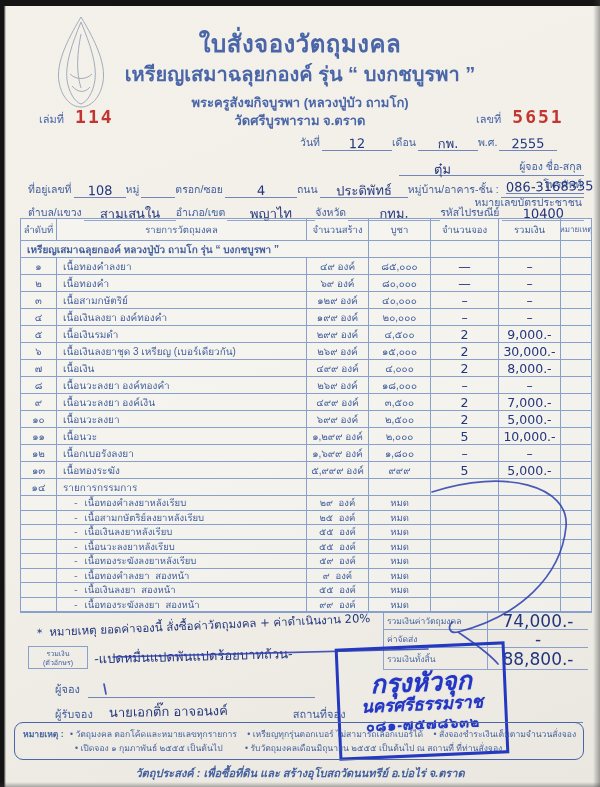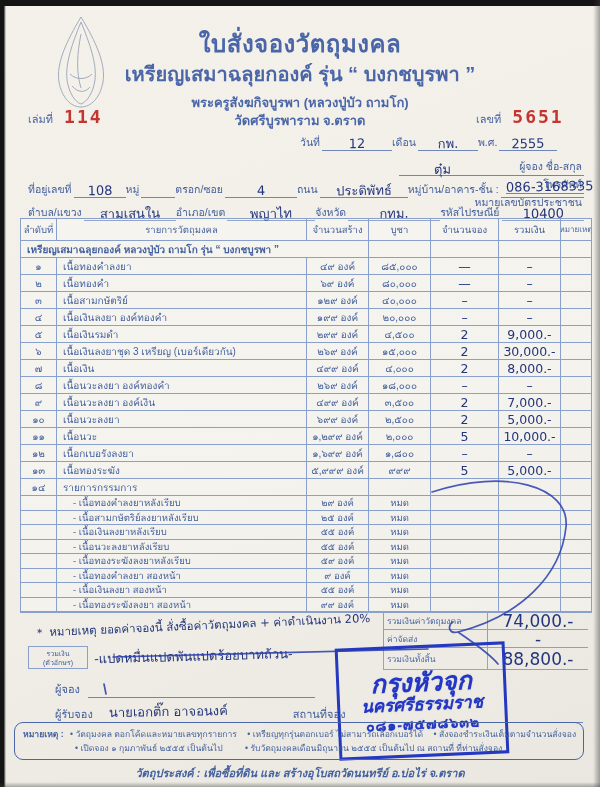--- a/index.html
+++ b/index.html
@@ -31,21 +31,21 @@
 
   
   #order-table{position:absolute;left:20px;top:218px;width:572px;border:1px solid #8aa0cc;box-sizing:border-box;background:rgba(255,255,255,.25);}
   .trow{display:grid;grid-template-columns:36px 250px 62px 62px 68px 62px 30px;box-sizing:border-box;}
   .trow>div{border-right:1px solid #8aa0cc;border-bottom:1px solid #8aa0cc;box-sizing:border-box;
             display:flex;align-items:center;justify-content:center;font-size:10px;overflow:hidden;color:#44609f;}
   .trow>div:last-child{border-right:none;}
   .trow.head{height:22px;font-weight:normal;}
   .trow.head>div{font-size:9.5px;}
   .trow.body{height:17px;}
-  .trow.sub{height:14.5px;}
+  .trow.sub{height:14.5px;font-family:Liberation Mono, monospace;}
   .trow.sub>div{font-size:9.5px;}
   .c-name{justify-content:flex-start !important;padding-left:6px;}
   .c-name.indent{padding-left:16px;}
   .c-sect{justify-content:flex-start !important;padding-left:6px;font-weight:bold;grid-column:span 3;}
   .c-qty,.c-total{font-size:12.5px !important;}
   .hwc{color:#23357d !important;font-family:"DejaVu Sans",sans-serif;}
 
   
   #summary{position:absolute;left:383px;top:612px;width:204px;border-left:1px solid #8aa0cc;}
   .srow{display:flex;border-bottom:1px solid #8aa0cc;}
@@ -91,21 +91,21 @@
       <path d="M29 8 C38 30 45 50 43 66 C41 79 35 88 29 90"></path>
       <path d="M29 20 C25 40 24 58 29 74"></path>
       <path d="M18 60 C24 66 34 66 40 60"></path>
       <path d="M20 72 C26 79 33 79 38 73"></path>
     </g>
   </svg>
   <div id="title" class="h-title">ใบสั่งจองวัตถุมงคล</div>
   <div id="subtitle" class="h-title">เหรียญเสมาฉลุยกองค์ รุ่น “ บงกชบูรพา ”</div>
   <div id="line3" class="h-title">พระครูสังฆกิจบูรพา (หลวงปู่บัว ถามโก)</div>
   <div id="line4" class="h-title">วัดศรีบูรพาราม จ.ตราด</div>
-  <div class="booknum" style="left:28px;text-align:center;">
+  <div class="booknum" style="left:39px;text-align:center;">
     <span>เล่มที่</span>
     <span class="rednum" style="margin-left:8px;">114</span>
   </div>
   <div class="booknum" style="left:476px;">
     <span>เลขที่</span>
     <span class="rednum" style="margin-left:8px;margin-top:42px;">5651</span>
   </div>
 
   <div class="fline" style="left:300px;top:134px;width:282px;">
     <span class="fl-label">วันที่</span>

